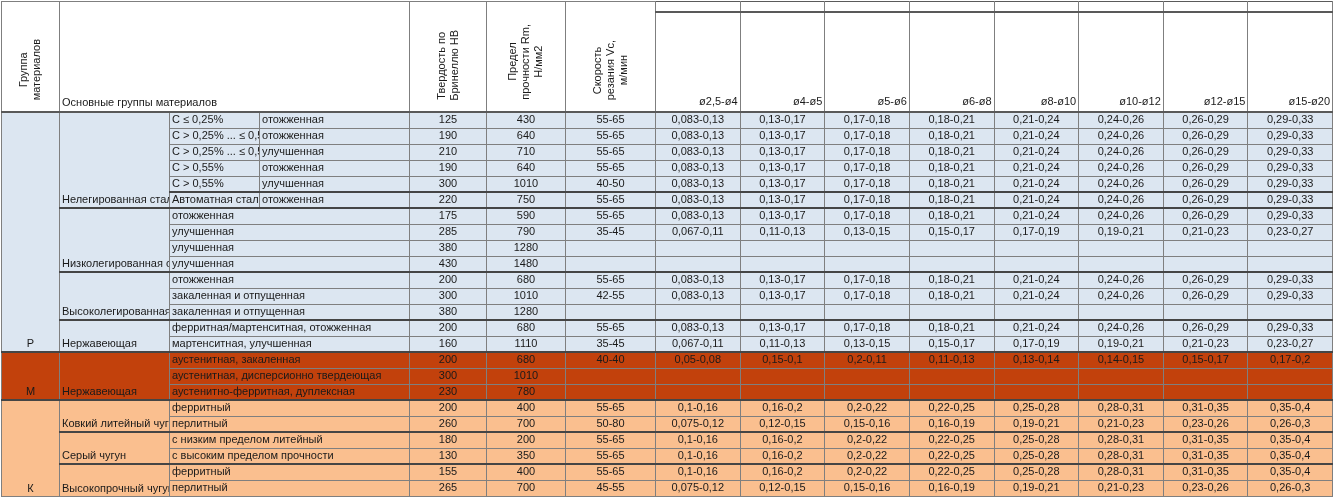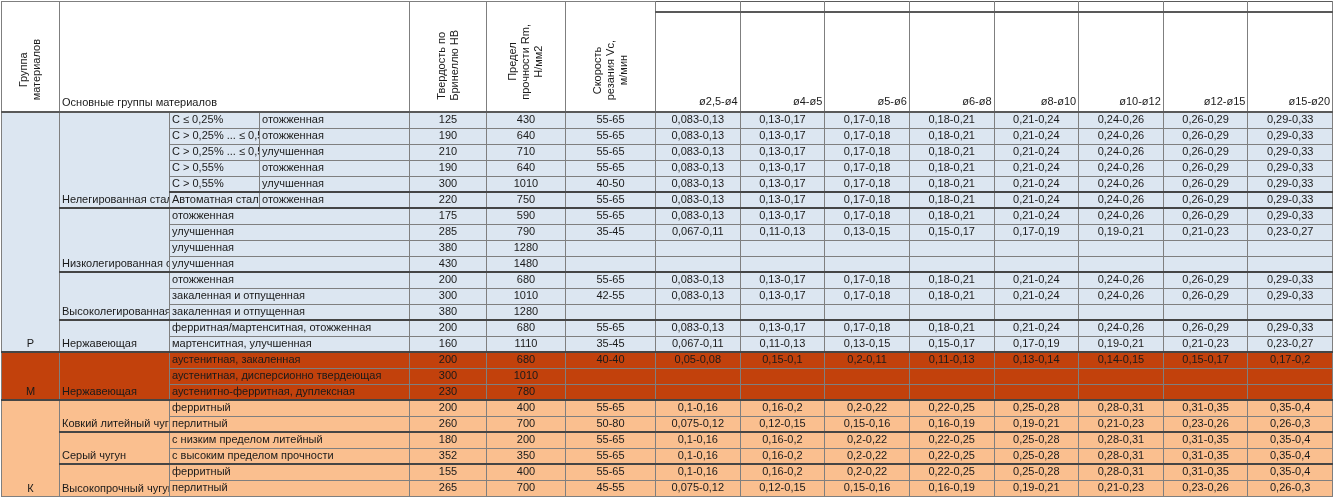--- a/index.html
+++ b/index.html
@@ -397,21 +397,21 @@
           <td class="c-num">0,16-0,2</td>
           <td class="c-num">0,2-0,22</td>
           <td class="c-num">0,22-0,25</td>
           <td class="c-num">0,25-0,28</td>
           <td class="c-num">0,28-0,31</td>
           <td class="c-num">0,31-0,35</td>
           <td class="c-num">0,35-0,4</td>
         </tr>
         <tr class="band-orange">
           <td class="c-state" colspan="2">с высоким пределом прочности</td>
-          <td class="c-num">352</td>
+          <td class="c-num">130</td>
           <td class="c-num">350</td>
           <td class="c-num">55-65</td>
           <td class="c-num">0,1-0,16</td>
           <td class="c-num">0,16-0,2</td>
           <td class="c-num">0,2-0,22</td>
           <td class="c-num">0,22-0,25</td>
           <td class="c-num">0,25-0,28</td>
           <td class="c-num">0,28-0,31</td>
           <td class="c-num">0,31-0,35</td>
           <td class="c-num">0,35-0,4</td>

